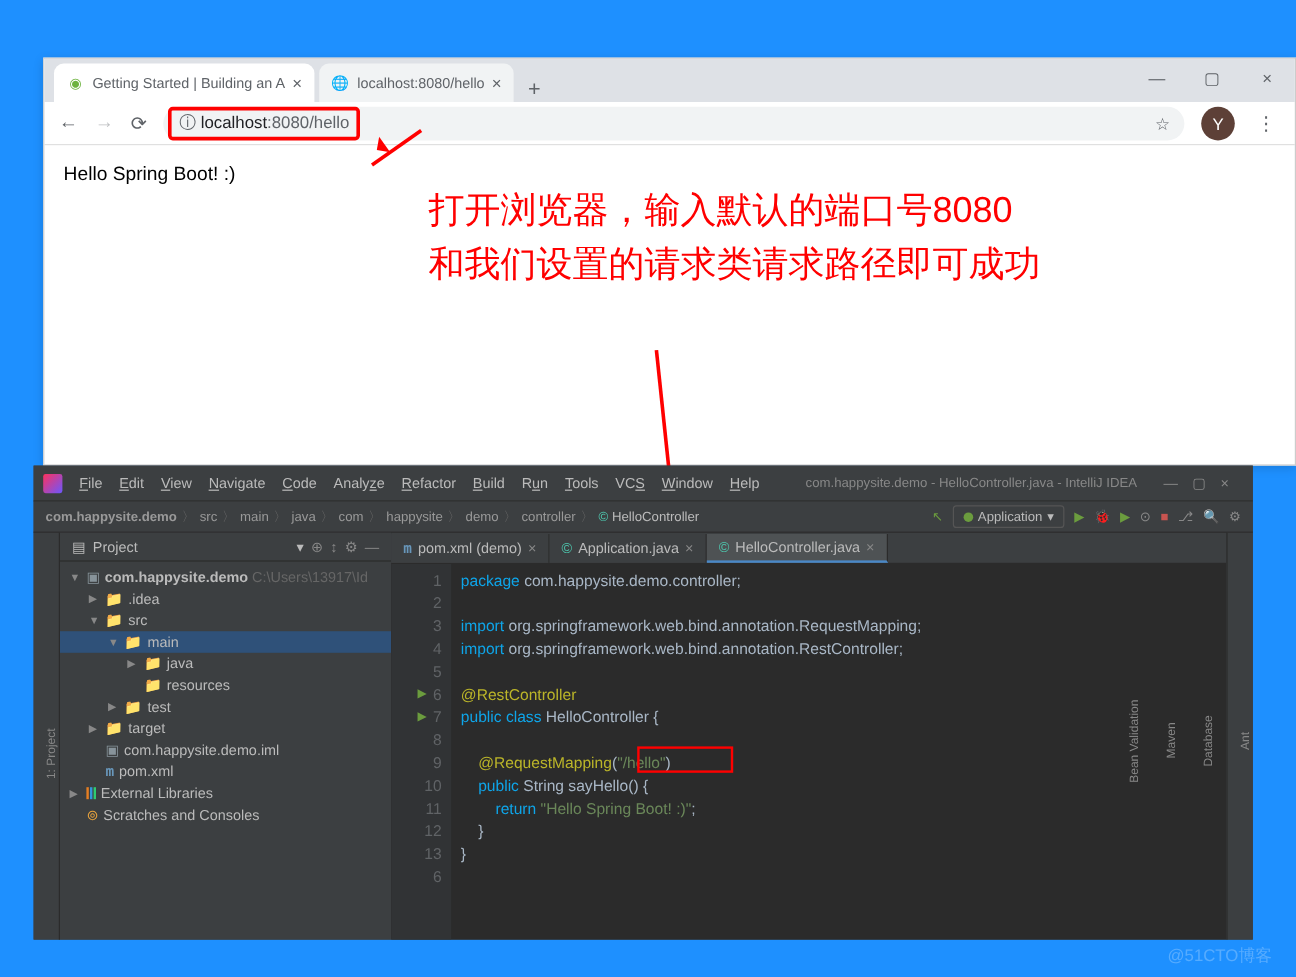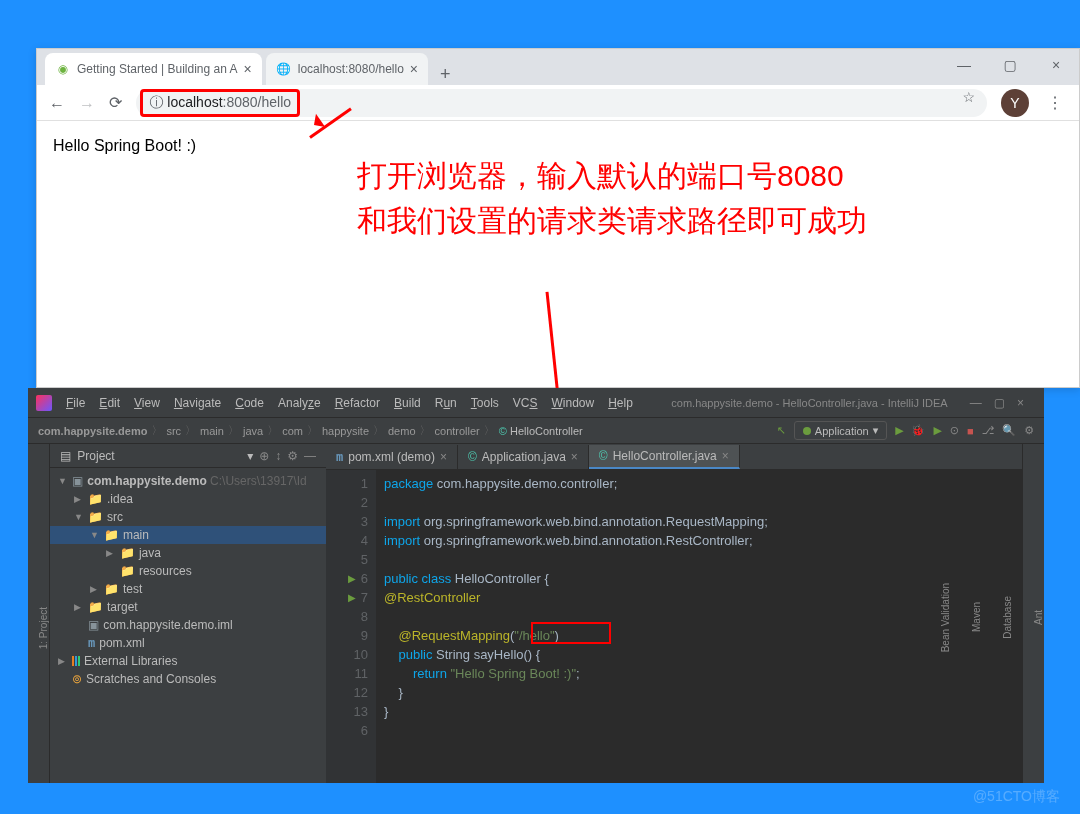--- a/index.html
+++ b/index.html
@@ -8,21 +8,21 @@
 .browser-tabs{height:36px;background:#dee1e6;display:flex;align-items:flex-end;padding-left:8px}
 .tab{height:32px;background:#fff;border-radius:8px 8px 0 0;display:flex;align-items:center;padding:0 10px;margin-right:4px;font-size:12px;color:#5f6368;max-width:220px;gap:6px}
 .tab.inactive{background:#dee1e6}
 .tab-icon{width:16px;height:16px;display:flex;align-items:center;justify-content:center}
 .tab-close{color:#5f6368;font-size:14px}
 .tab-plus{padding:0 8px;color:#5f6368;font-size:18px}
 .win-controls{position:absolute;right:0;top:0;display:flex;height:32px}
 .win-btn{width:46px;display:flex;align-items:center;justify-content:center;color:#5f6368;font-size:14px}
 .addr-bar{height:36px;display:flex;align-items:center;padding:0 12px;gap:14px;border-bottom:1px solid #e0e0e0}
 .nav-arrow{color:#5f6368;font-size:16px}
-.url-box{flex:1;height:28px;background:#f1f3f4;border-radius:14px;display:flex;padding:0 12px;font-size:14px;color:#202124;gap:8px}
+.url-box{flex:1;height:28px;background:#f1f3f4;border-radius:14px;display:flex;align-items:center;padding:0 12px;font-size:14px;color:#202124;gap:8px}
 .url-highlight{border:3px solid red;border-radius:4px;padding:2px 6px;margin-left:-8px}
 .url-info{color:#5f6368}
 .url-host{color:#202124}
 .url-path{color:#5f6368}
 .star-icon{color:#5f6368;margin-left:auto}
 .avatar{width:28px;height:28px;border-radius:50%;background:#5d4037;color:#fff;display:flex;align-items:center;justify-content:center;font-size:14px}
 .menu-dots{color:#5f6368;padding:0 4px;font-size:16px}
 .page-content{padding:16px;font-size:16px;font-family:"Times New Roman",serif}
 .red-arrow1{position:absolute;left:310px;top:108px;width:60px;height:60px}
 .red-arrow1::before{content:"";position:absolute;width:50px;height:3px;background:red;top:28px;left:0;transform:rotate(-35deg);transform-origin:left}
@@ -319,22 +319,22 @@
           <div>12</div>
           <div>13</div>
           <div>6</div>
         </div>
         <div class="code">
           <div class="code-line"><span class="kw">package</span> <span class="pkg">com.happysite.demo.controller</span>;</div>
           <div class="code-line"></div>
           <div class="code-line"><span class="kw">import</span> <span class="pkg">org.springframework.web.bind.annotation.</span><span class="cls">RequestMapping</span>;</div>
           <div class="code-line"><span class="kw">import</span> <span class="pkg">org.springframework.web.bind.annotation.</span><span class="cls">RestController</span>;</div>
           <div class="code-line"></div>
+          <div class="code-line"><span class="ann">@RestController</span></div>
           <div class="code-line"><span class="kw">public</span> <span class="kw">class</span> <span class="cls">HelloController</span> {</div>
-          <div class="code-line"><span class="ann">@RestController</span></div>
           <div class="code-line"></div>
           <div class="code-line">    <span class="ann">@RequestMapping</span>(<span class="str">"/hello"</span>)</div>
           <div class="code-line">    <span class="kw">public</span> <span class="cls">String</span> <span>sayHello</span>() {</div>
           <div class="code-line">        <span class="kw">return</span> <span class="str">"Hello Spring Boot! :)"</span>;</div>
           <div class="code-line">    }</div>
           <div class="code-line">}</div>
           <div class="code-line"></div>
           <div class="hello-box"></div>
         </div>
       </div>

